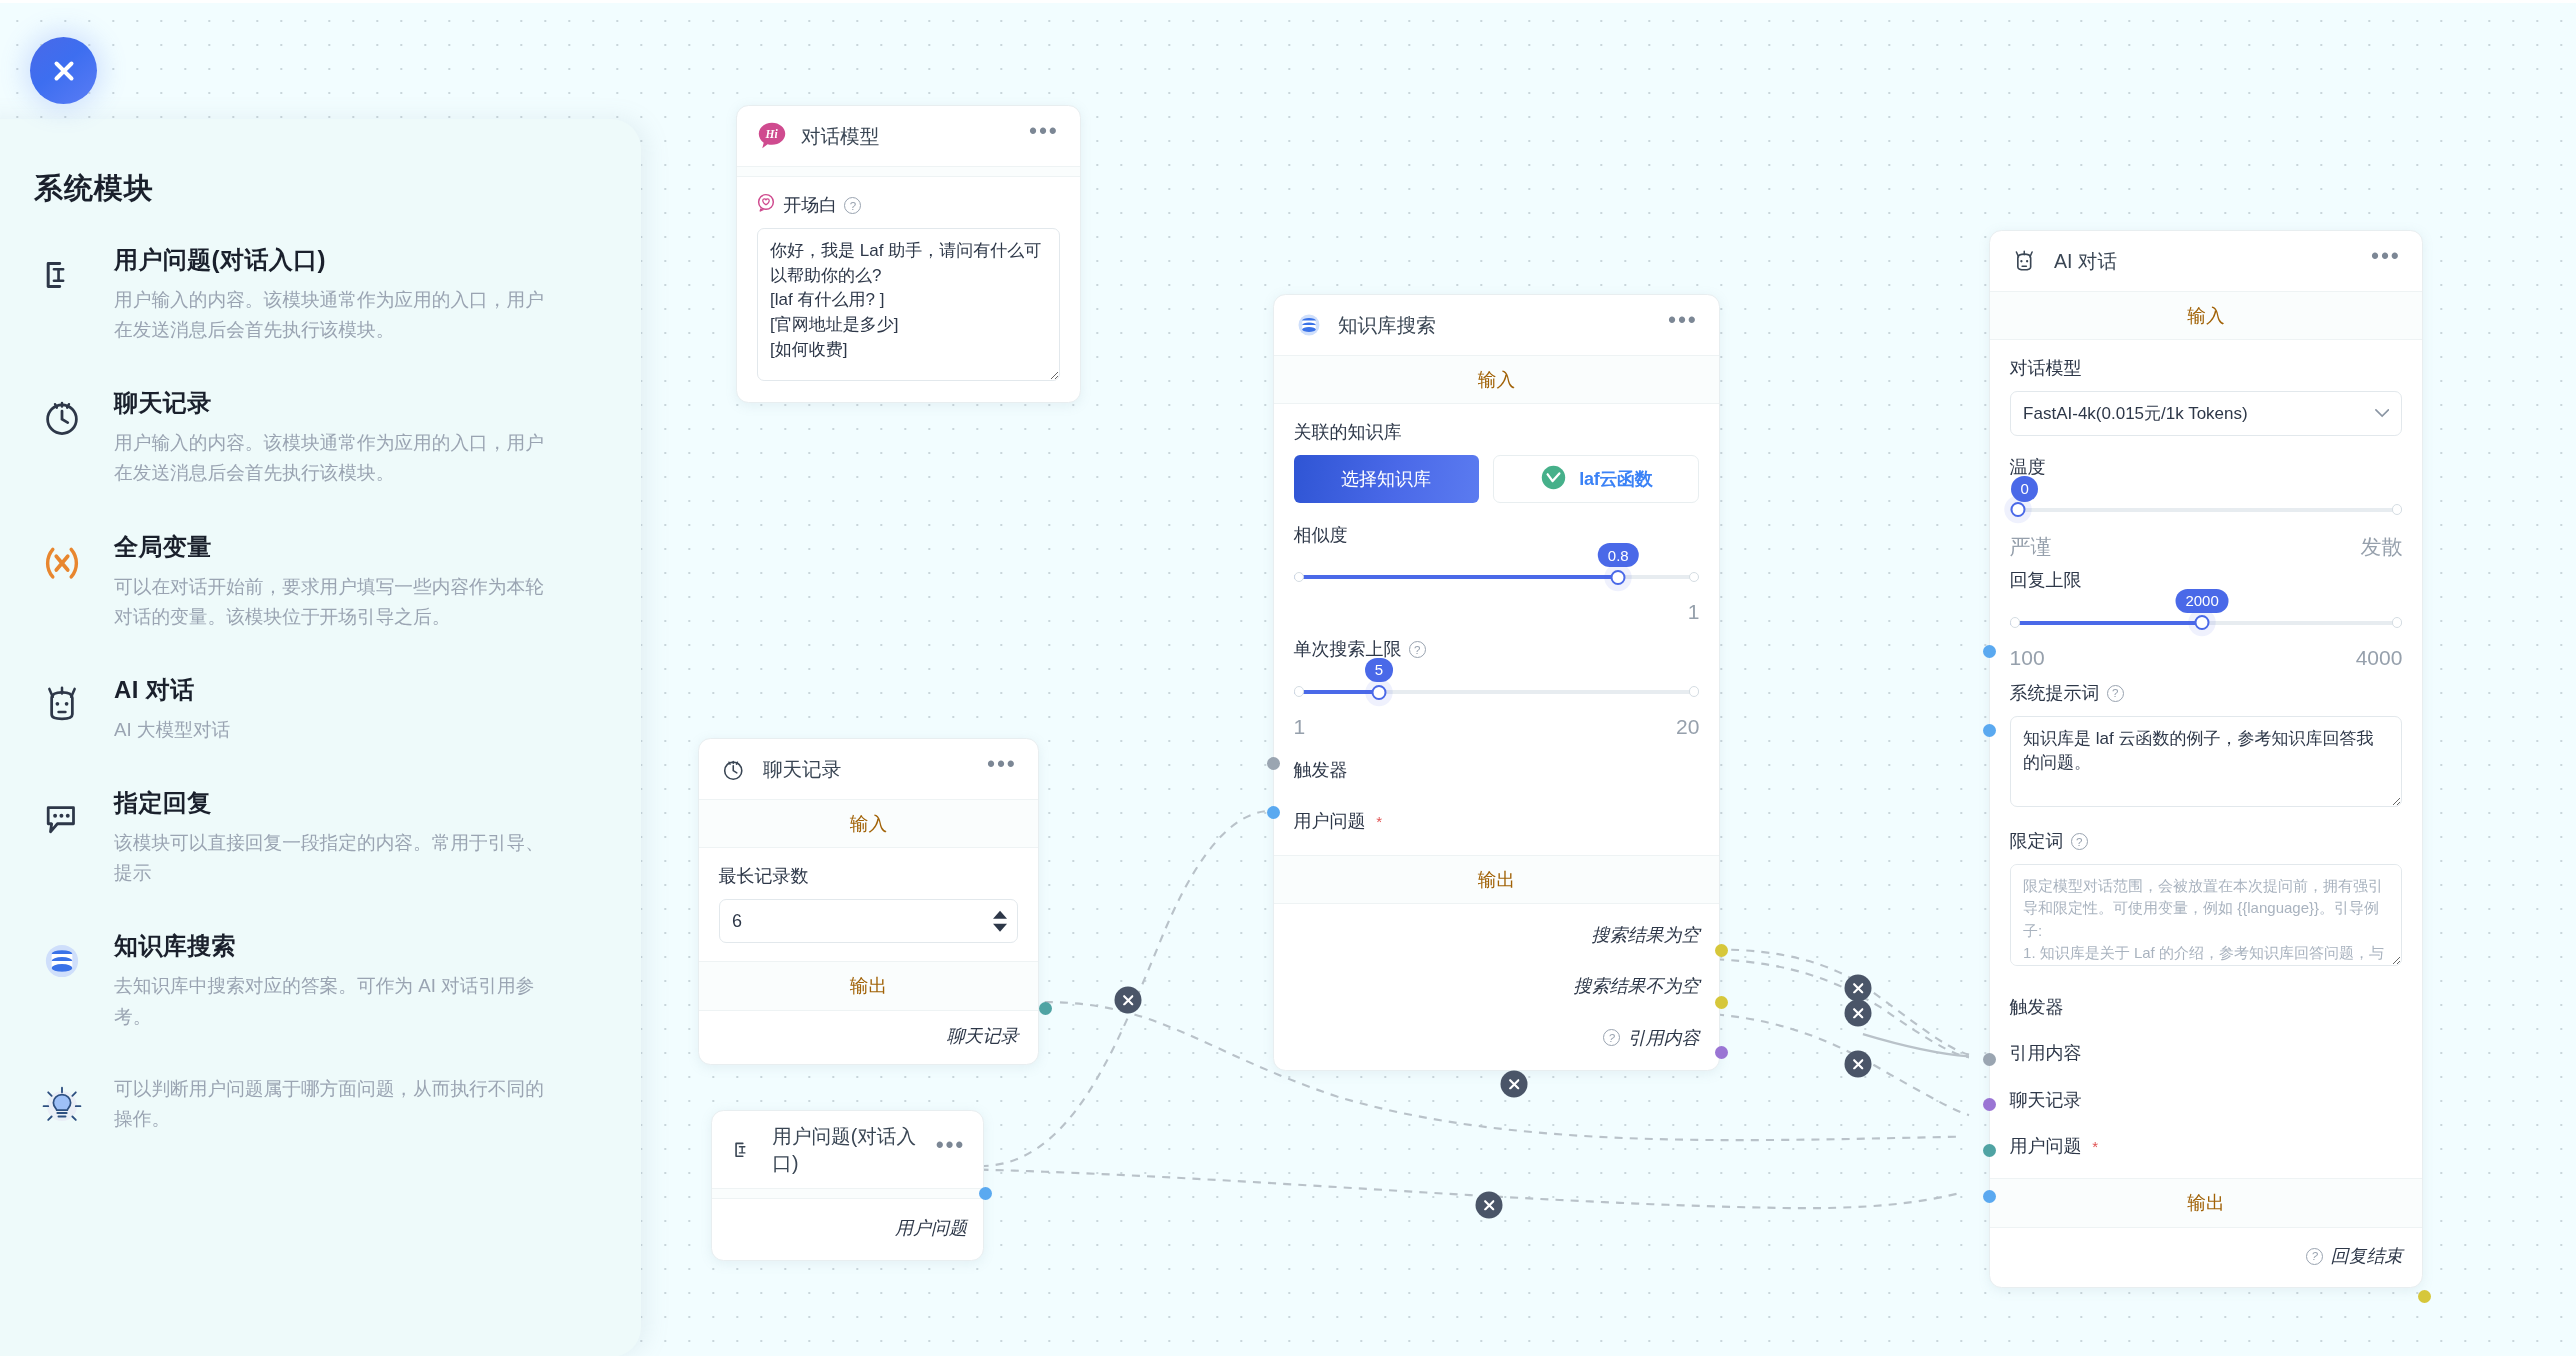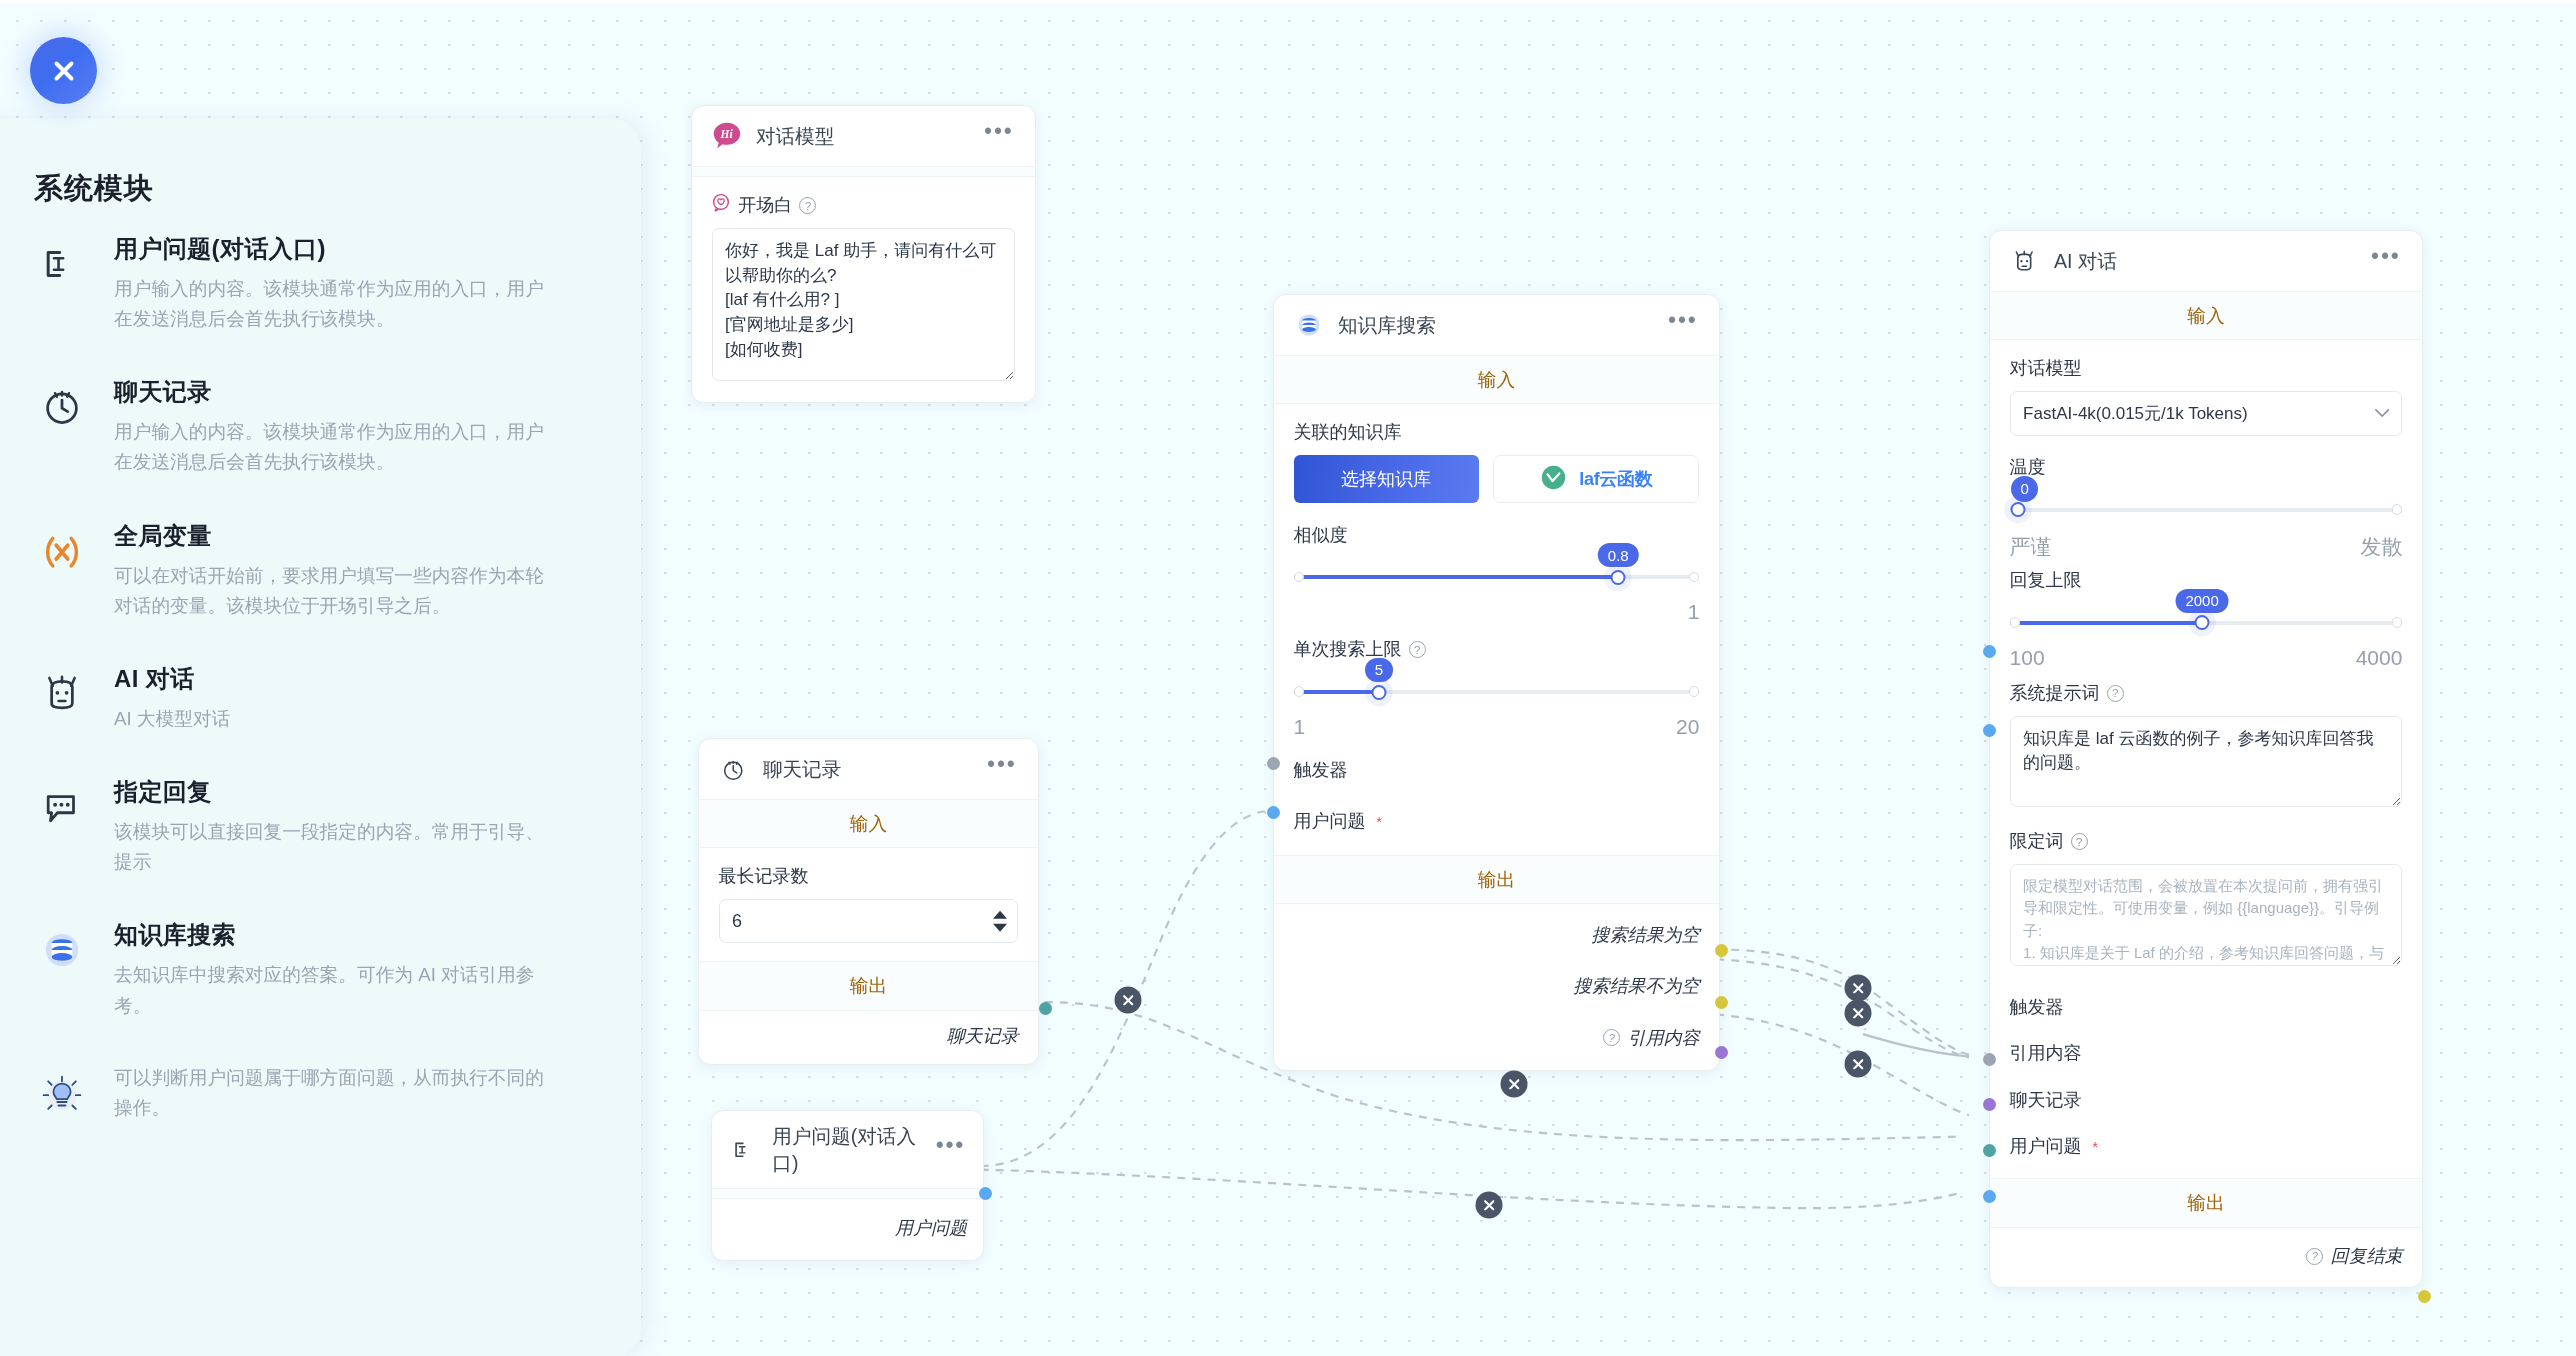--- a/index.html
+++ b/index.html
@@ -39,21 +39,21 @@
     width: 677px; height: 1238px;
     background: #eefafa;
     border-radius: 30px;
     box-shadow: 5.3px 0 23px rgba(120,150,165,0.13);
     padding: 50px 53px 0 70px;
     overflow: hidden;
     z-index: 30;
   }
   .sidebar-title {
     font-size: 29px; font-weight: 700; color: #1a202c;
-    letter-spacing: 0.9px; margin-bottom: 22px;
+    letter-spacing: 0.9px; margin-bottom: 33px;
   }
   .module-list { display: flex; flex-direction: column; }
   .module-item {
     display: flex; align-items: flex-start; gap: 25px;
     margin-bottom: 40px; cursor: pointer;
   }
   .module-icon {
     width: 55px; min-width: 55px; height: 55px;
     display: flex; align-items: center; justify-content: center;
     margin-top: 5.3px;
@@ -373,21 +373,21 @@
         </svg>
       </div>
       <div class="module-text">
         <div class="module-desc">可以判断用户问题属于哪方面问题，从而执行不同的操作。</div>
       </div>
     </div>
 
   </div>
 </div>
 
-<div class="node" style="left:691px; top:105px; width:345px;">
+<div class="node" style="left:736px; top:105px; width:345px;">
   <div class="node-header">
     <div class="node-header-icon">
       <svg width="30" height="30" viewBox="0 0 34 34">
         <path d="M17,2 C25.3,2 32,7.6 32,14.5 C32,21.4 25.3,27 17,27 C15.2,27 13.5,26.7 12,26.3 L6,31 L7.6,24.6 C4.2,22.2 2,18.6 2,14.5 C2,7.6 8.7,2 17,2 Z" fill="#cf4b8f"></path>
         <text x="16.5" y="19.5" font-family="Liberation Serif, serif" font-size="13" font-weight="700" font-style="italic" fill="#ffffff" text-anchor="middle">Hi</text>
       </svg>
     </div>
     <div class="node-title">对话模型</div>
     <div class="node-dots">•••</div>
   </div>

